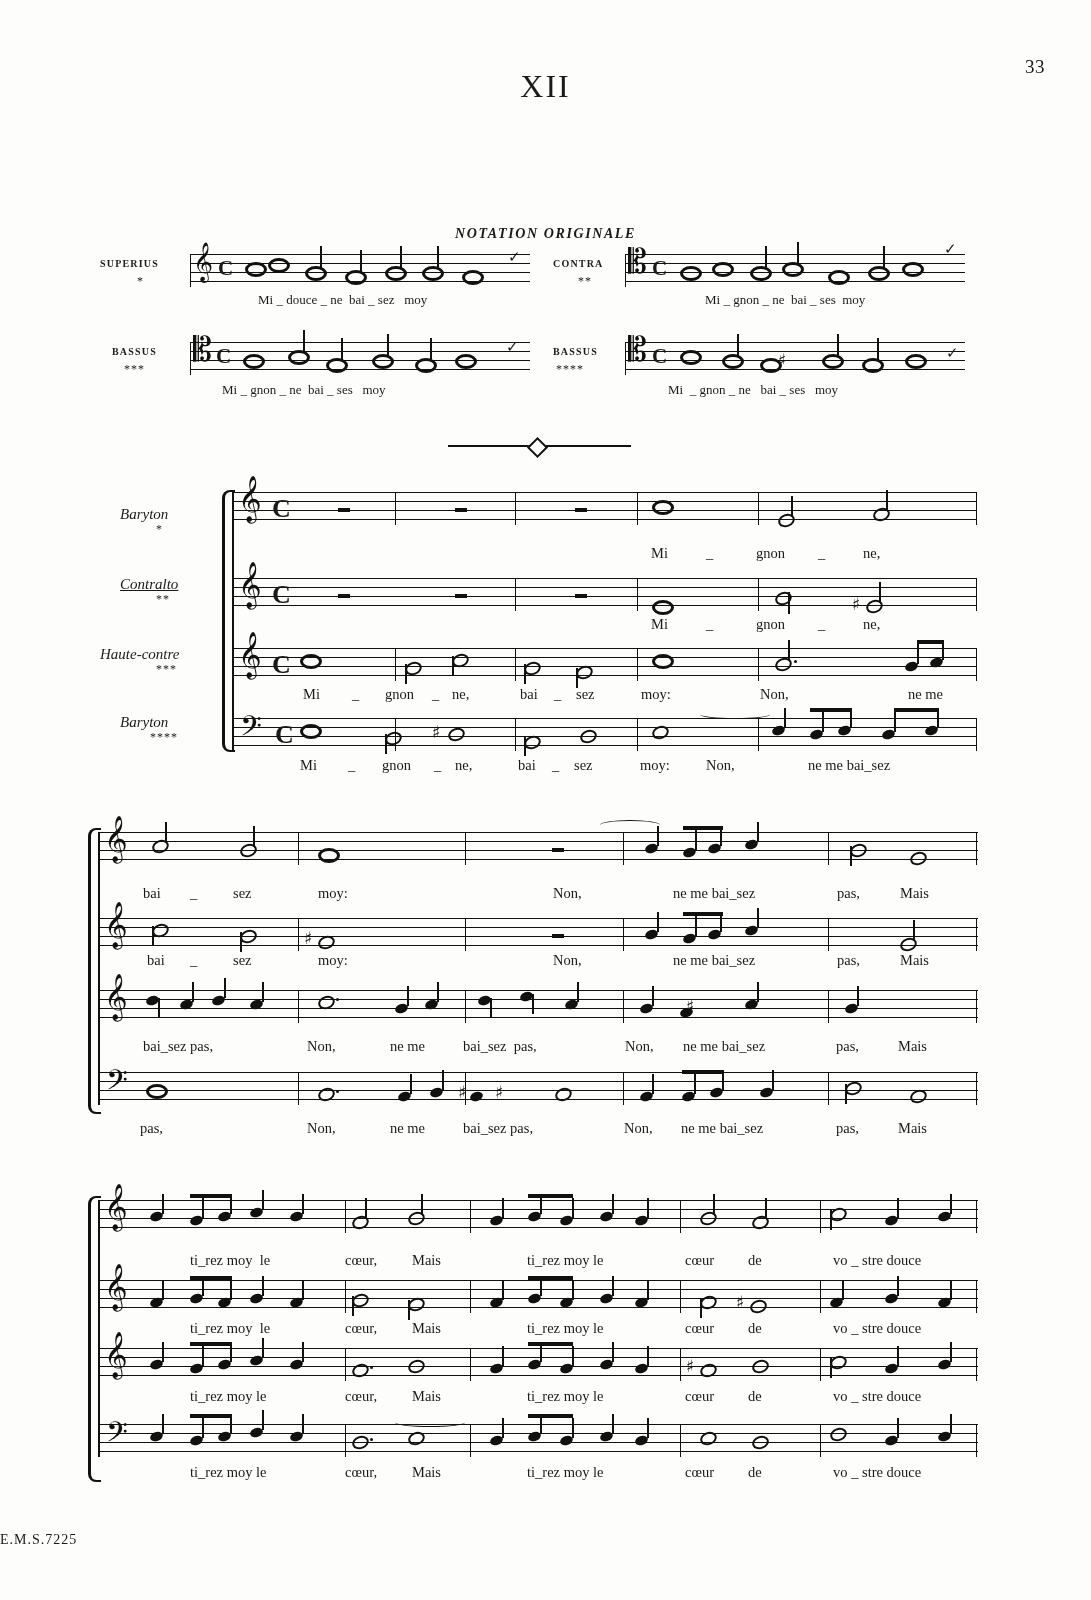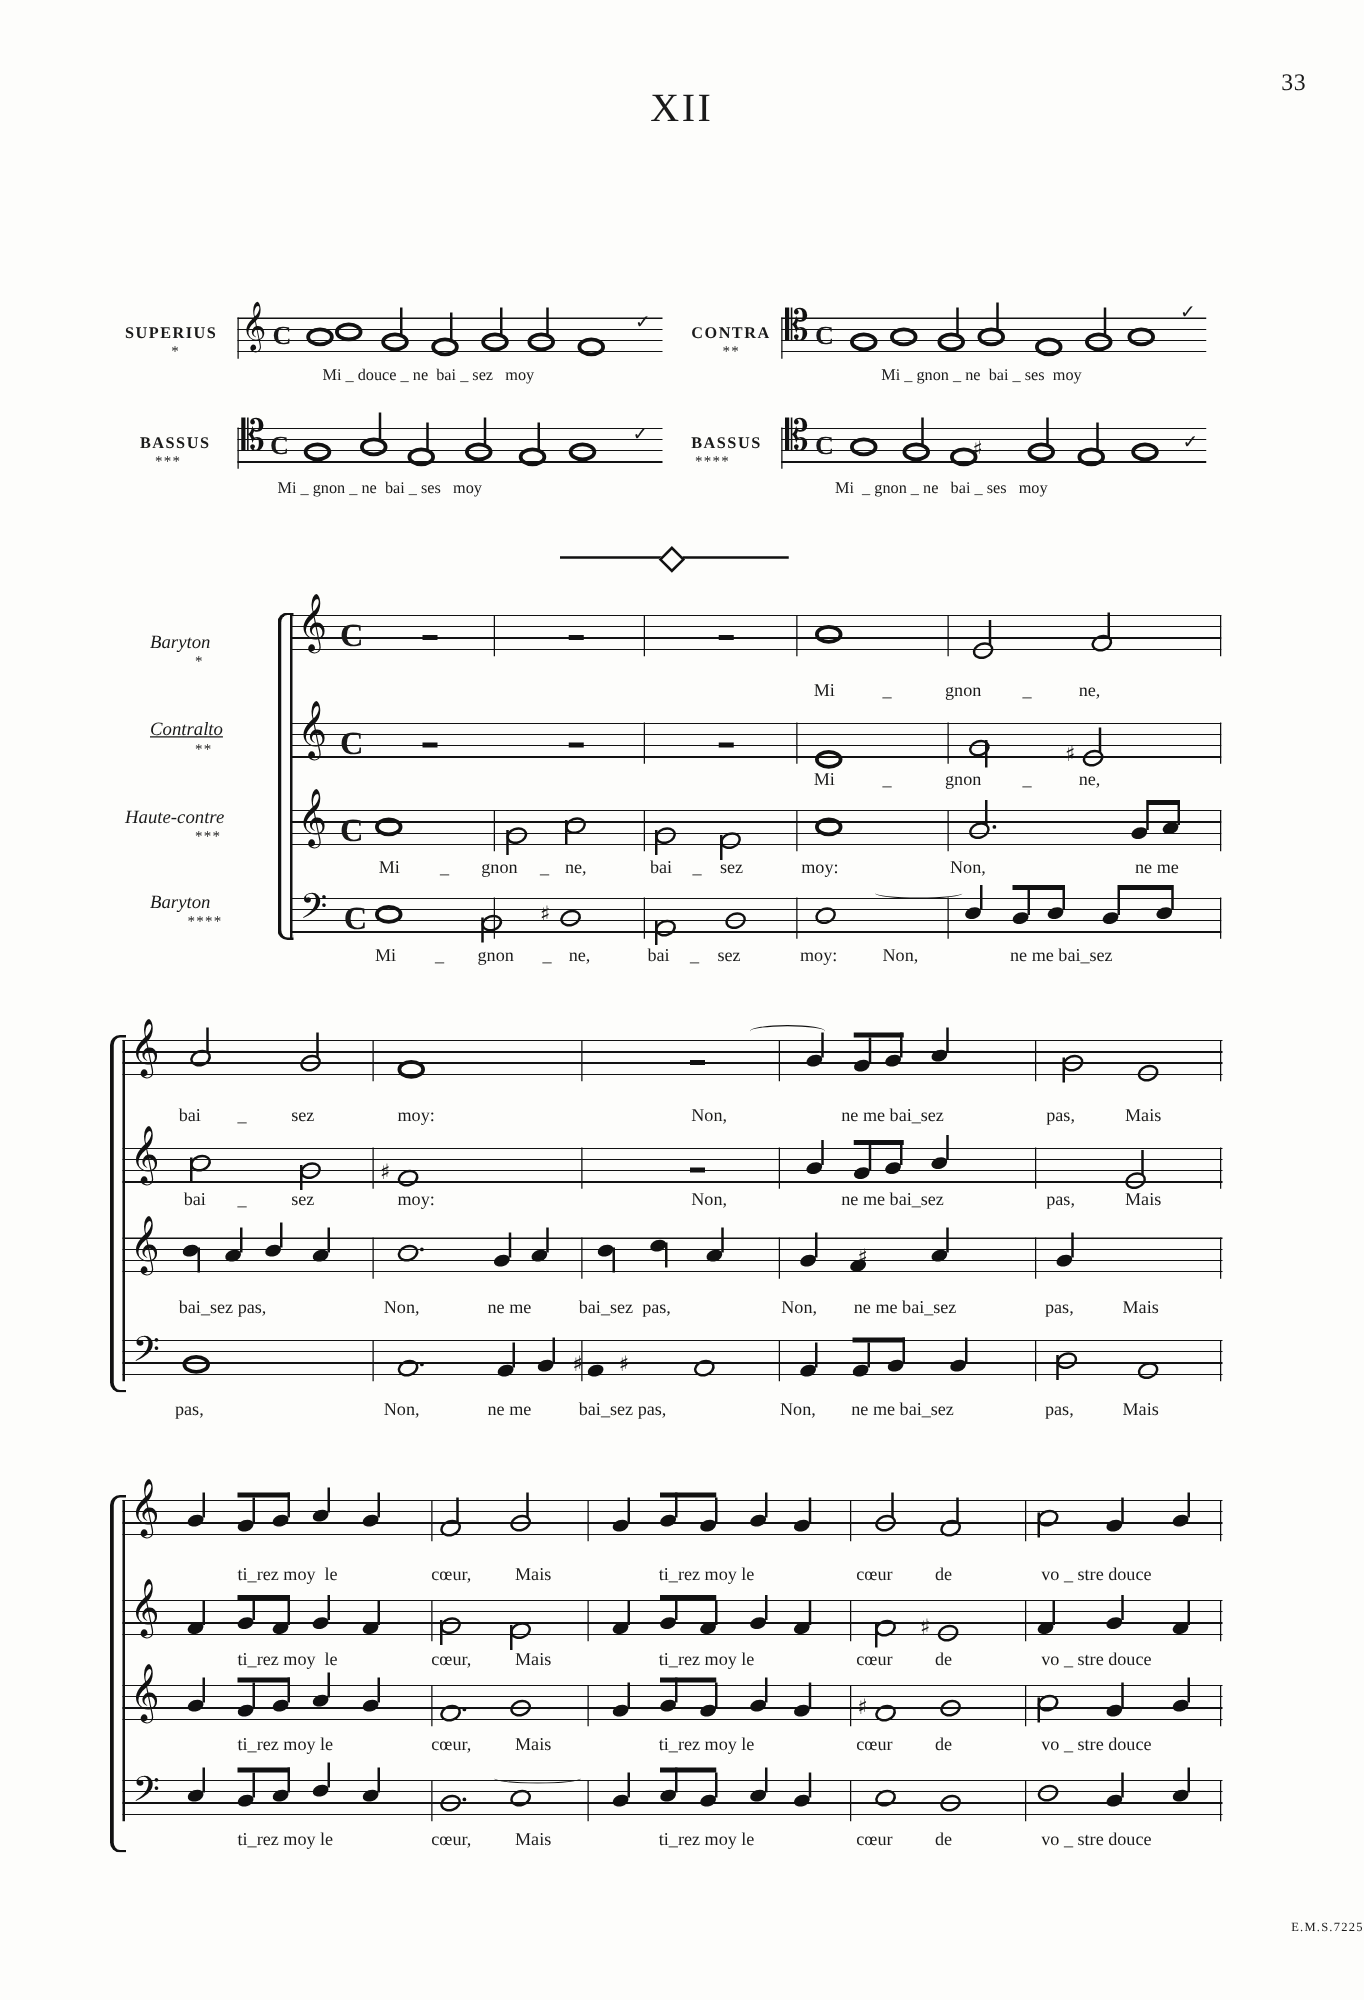--- a/index.html
+++ b/index.html
@@ -166,21 +166,21 @@
   }
 
   .voice-label {
     position: absolute;
     font-size: 14px;
     font-family: "Liberation Serif", serif;
   }
   .voice-label.caps {
     font-weight: bold;
     letter-spacing: 1.2px;
-    font-size: 13px;
+    font-size: 10px;
   }
   .voice-label.ital {
     font-style: italic;
     font-size: 15px;
   }
   .voice-stars {
     position: absolute;
     font-size: 12px;
     letter-spacing: 1px;
   }
@@ -203,37 +203,38 @@
     width: 11px;
     height: 11px;
     background: #fdfdfb;
     border: 2px solid #111;
     transform: rotate(45deg);
   }
   .footer {
     position: absolute;
     left: 0; right: 0;
     bottom: 52px;
-    text-align: right;
-    font-size: 10px;
+    text-align: left;
+    font-size: 14px;
     letter-spacing: 1px;
     font-family: "Liberation Serif", serif;
   }
   .custos {
     position: absolute;
     font-size: 15px;
   }
 </style>
 </head>
 <body>
 
 <div class="page">
 
   <div class="page-number">33</div>
   <div class="title-number">XII</div>
+  <div class="orig-caption">NOTATION ORIGINALE</div>
 
   <div class="voice-label caps" style="left:100px; top:258px;">SUPERIUS</div>
   <div class="voice-stars" style="left:137px; top:274px;">*</div>
   <div class="staff staff-5" style="left:190px; top:254px; width:340px;"></div>
   <div class="barline" style="left:190px; top:254px; height:33px;"></div>
   <div class="clef" style="left:193px; top:244px; font-size:34px;">𝄞</div>
   <div class="meter" style="left:218px; top:256px; font-size:21px;">C</div>
   <div class="note whole" style="left:245px; top:262px;"></div>
   <div class="note whole" style="left:268px; top:258px;"></div>
   <div class="note whole" style="left:305px; top:266px;"></div>

